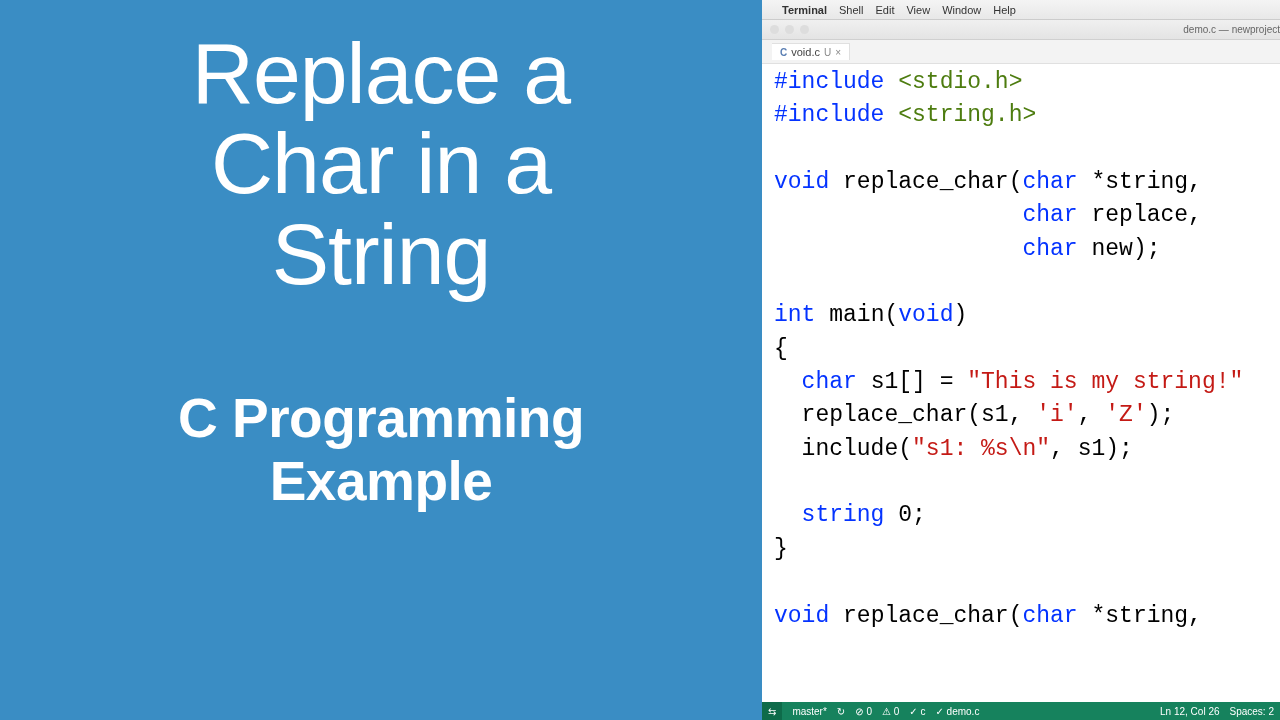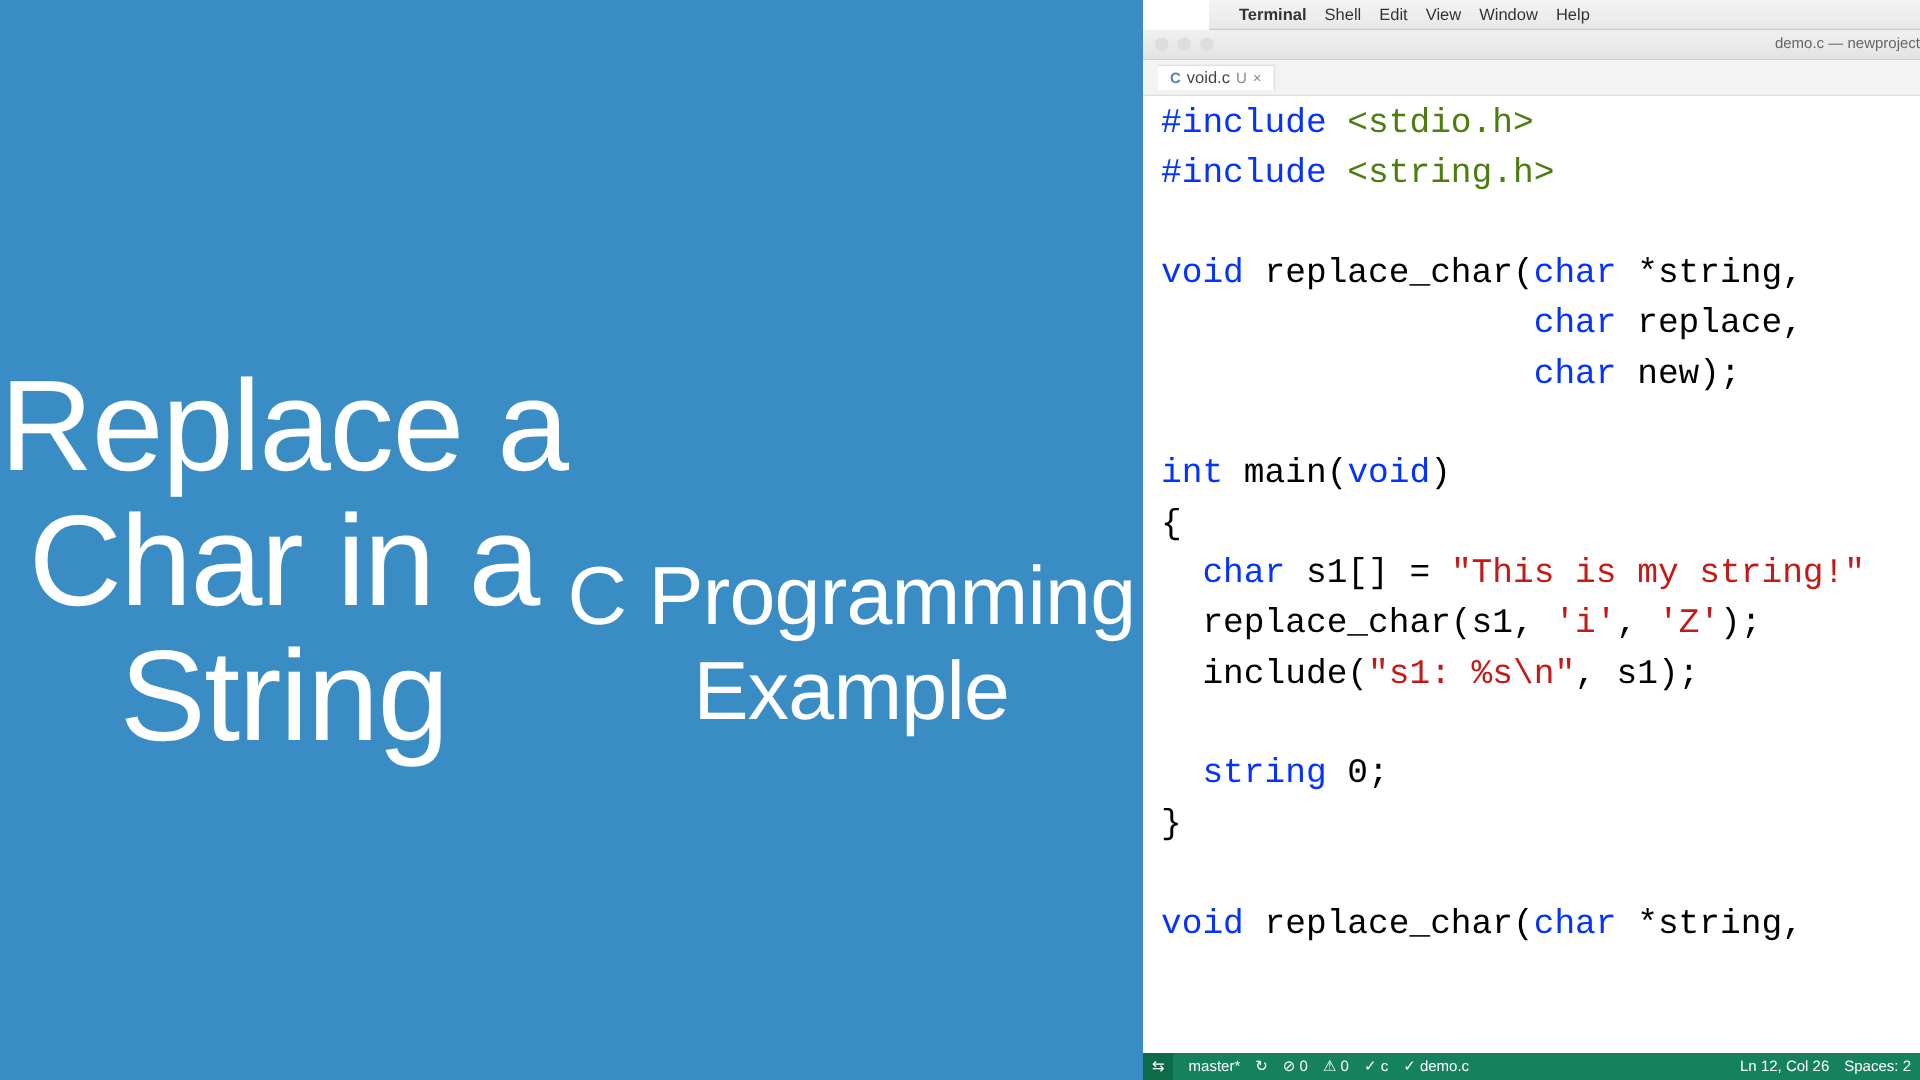--- a/index.html
+++ b/index.html
@@ -1,21 +1,21 @@
 <!DOCTYPE html>
 <html><head>
 <meta charset="utf-8">
 <style>
 * { margin: 0; padding: 0; box-sizing: border-box; }
 body { width: 1280px; height: 720px; overflow: hidden; font-family: -apple-system, "Helvetica Neue", Arial, sans-serif; display: flex; }
-.left-panel { width: 762px; height: 720px; background: #3a8dc4; display: flex; flex-direction: row; align-items: center; justify-content: flex-start; padding-top: 28px; }
+.left-panel { width: 762px; height: 720px; background: #3a8dc4; display: flex; flex-direction: column; align-items: center; justify-content: flex-start; padding-top: 28px; }
 .title-text { color: #fff; font-size: 86px; font-weight: 300; text-align: center; line-height: 1.05; letter-spacing: -1px; }
-.subtitle-text { color: #fff; font-size: 55px; font-weight: 400; text-align: center; line-height: 1.15; margin-top: 110px; letter-spacing: -0.5px; }
+.subtitle-text { color: #fff; font-size: 55px; font-weight: 700; text-align: center; line-height: 1.15; margin-top: 88px; letter-spacing: -0.5px; }
 .right-panel { width: 518px; height: 720px; background: #fff; display: flex; flex-direction: column; position: relative; }
-.mac-menubar { height: 20px; background: linear-gradient(#f4f4f4,#e8e8e8); border-bottom: 1px solid #ccc; display: flex; align-items: center; font-size: 11px; color: #333; padding-left: 8px; gap: 12px; margin-left: 44px; }
+.mac-menubar { height: 20px; background: linear-gradient(#f4f4f4,#e8e8e8); border-bottom: 1px solid #ccc; display: flex; align-items: center; font-size: 11px; color: #333; padding-left: 8px; gap: 12px; }
 .apple-logo { font-size: 12px; }
 .mac-menubar span { cursor: default; }
 .window-titlebar { height: 20px; background: linear-gradient(#f0f0f0,#e4e4e4); border-bottom: 1px solid #d0d0d0; display: flex; align-items: center; justify-content: flex-end; font-size: 10px; color: #666; position: relative; }
 .traffic-lights { position: absolute; left: 8px; display: flex; gap: 6px; }
 .traffic-lights span { width: 9px; height: 9px; border-radius: 50%; background: #ddd; }
 .tab-bar { height: 24px; background: #f3f3f3; border-bottom: 1px solid #e0e0e0; display: flex; align-items: center; padding-left: 10px; font-size: 11px; color: #444; }
 .tab { display: flex; align-items: center; gap: 4px; padding: 2px 8px; background: #fff; border-top: 1px solid #e0e0e0; border-right: 1px solid #e0e0e0; }
 .tab .lang-badge { color: #5b7fb3; font-weight: 600; font-size: 10px; }
 .tab .vcs { color: #888; font-size: 10px; }
 .tab .close { color: #888; font-size: 10px; cursor: pointer; }

